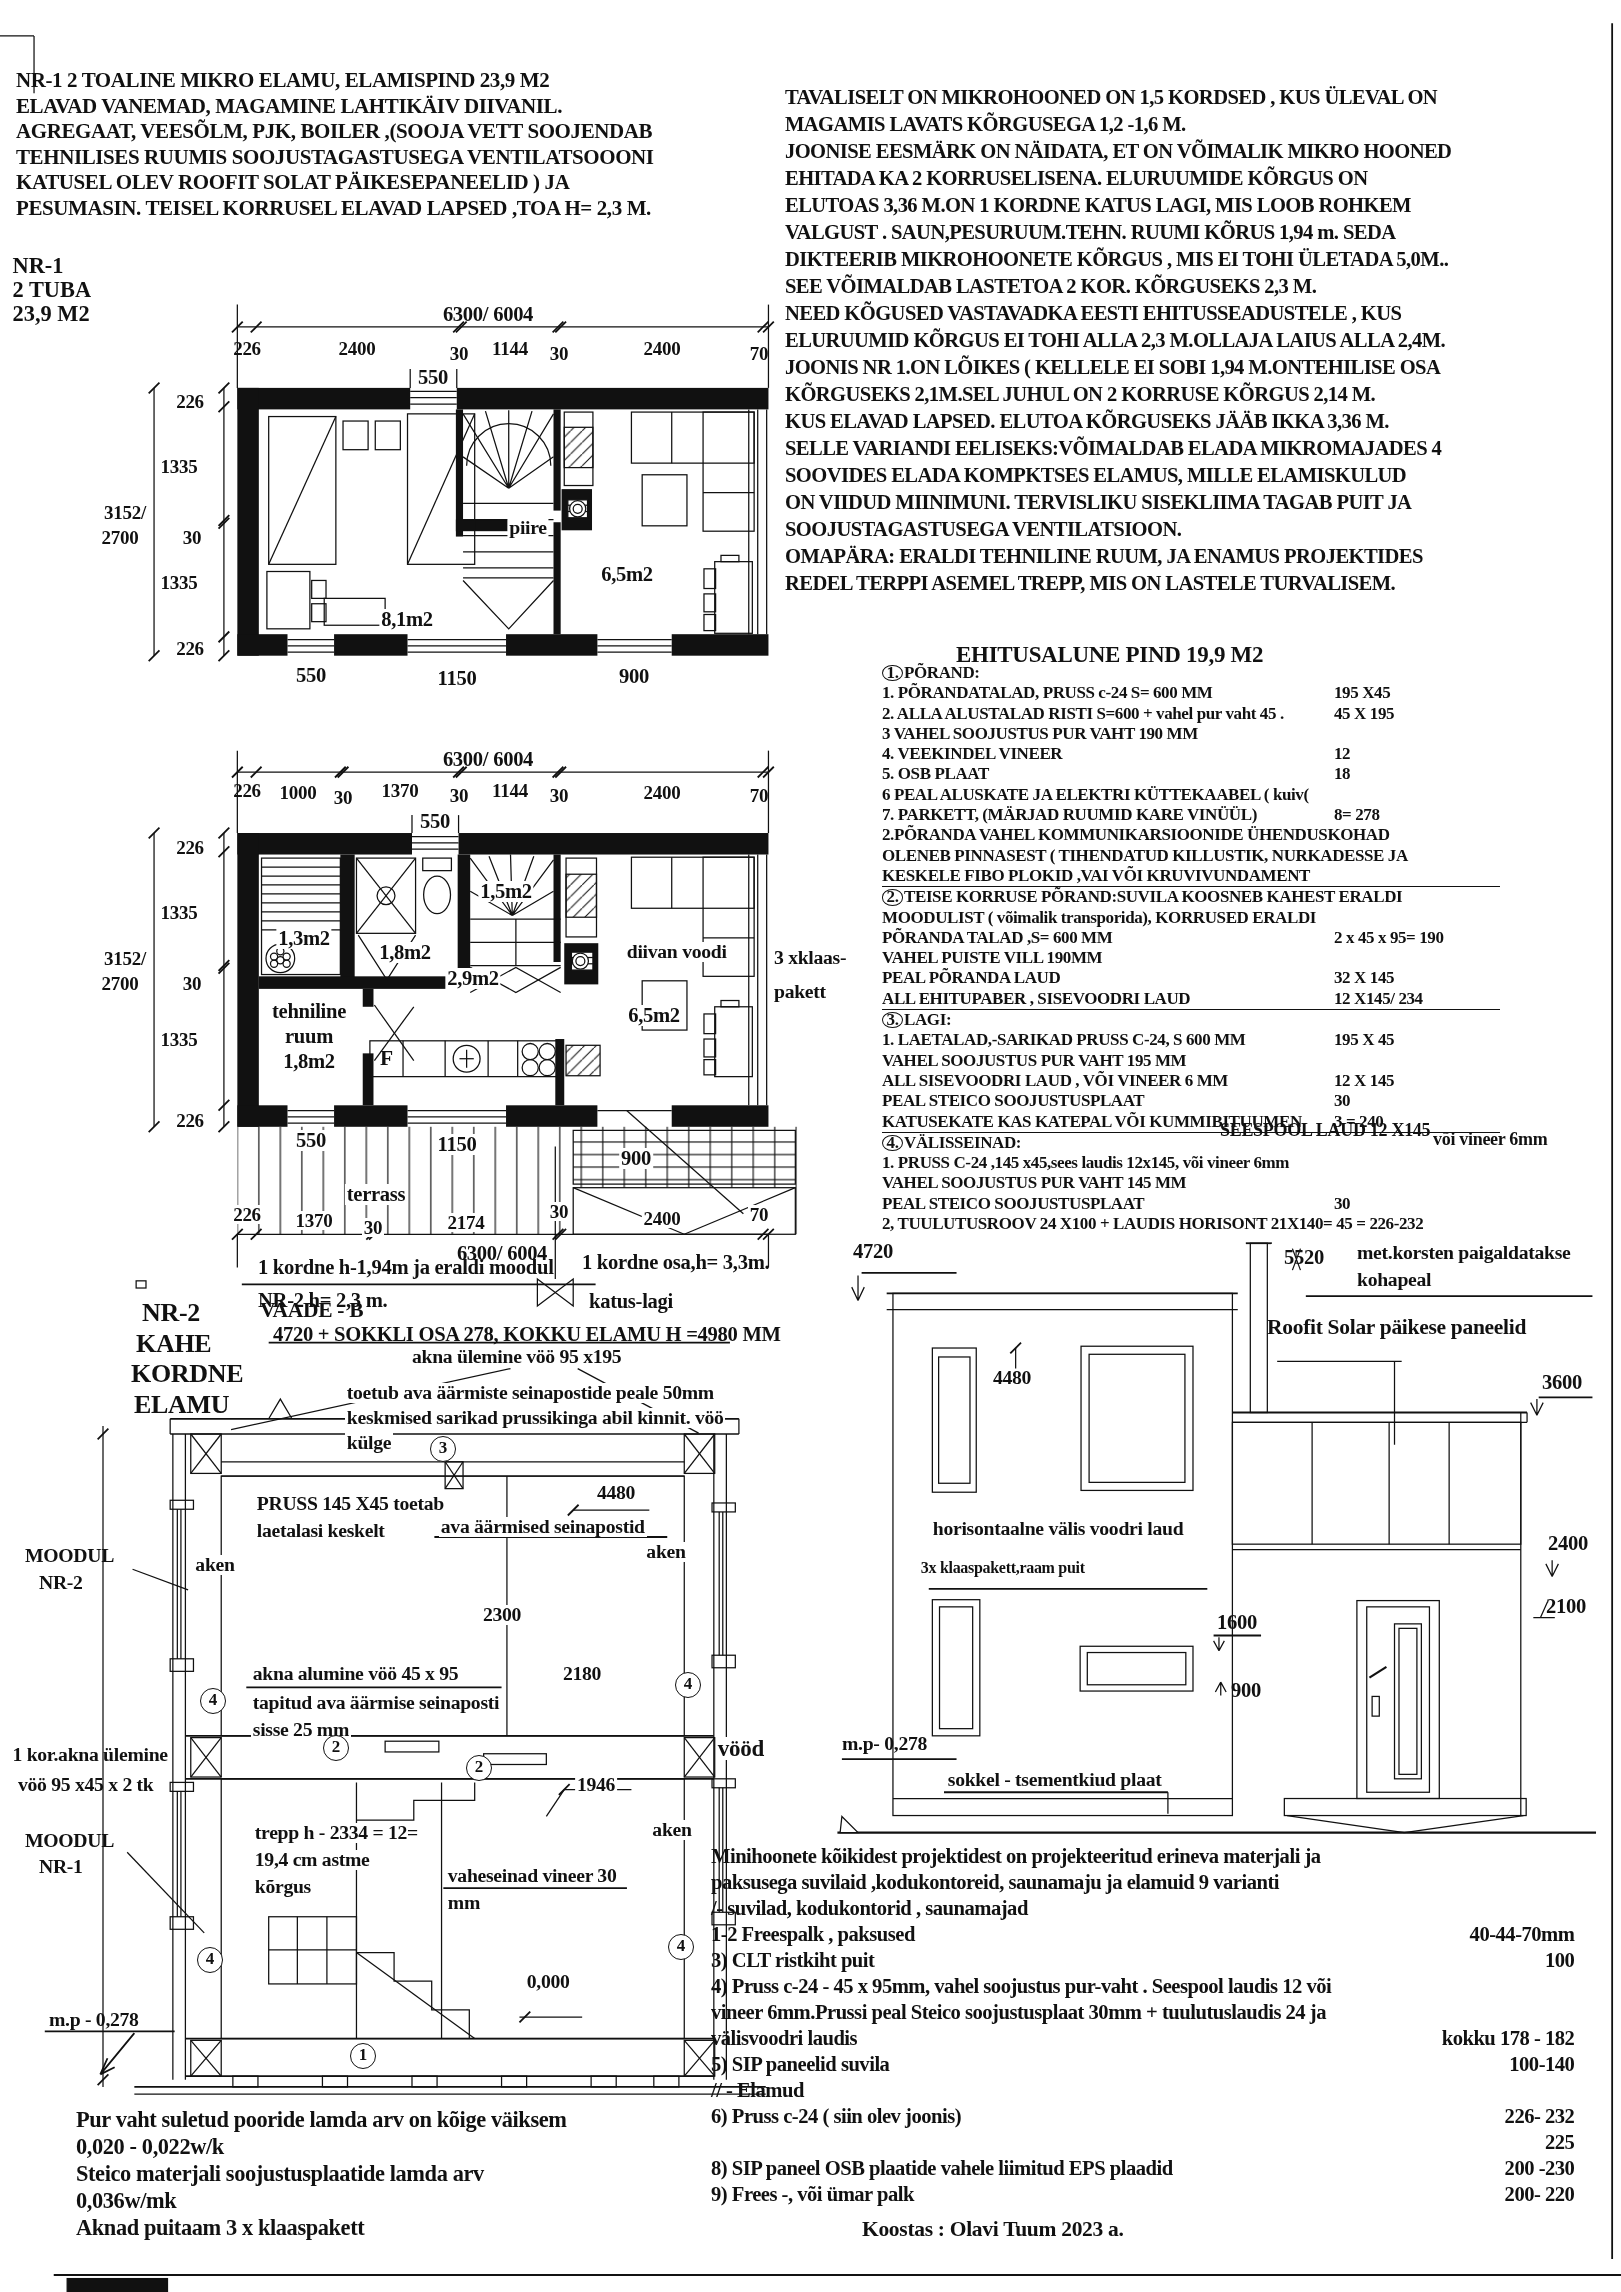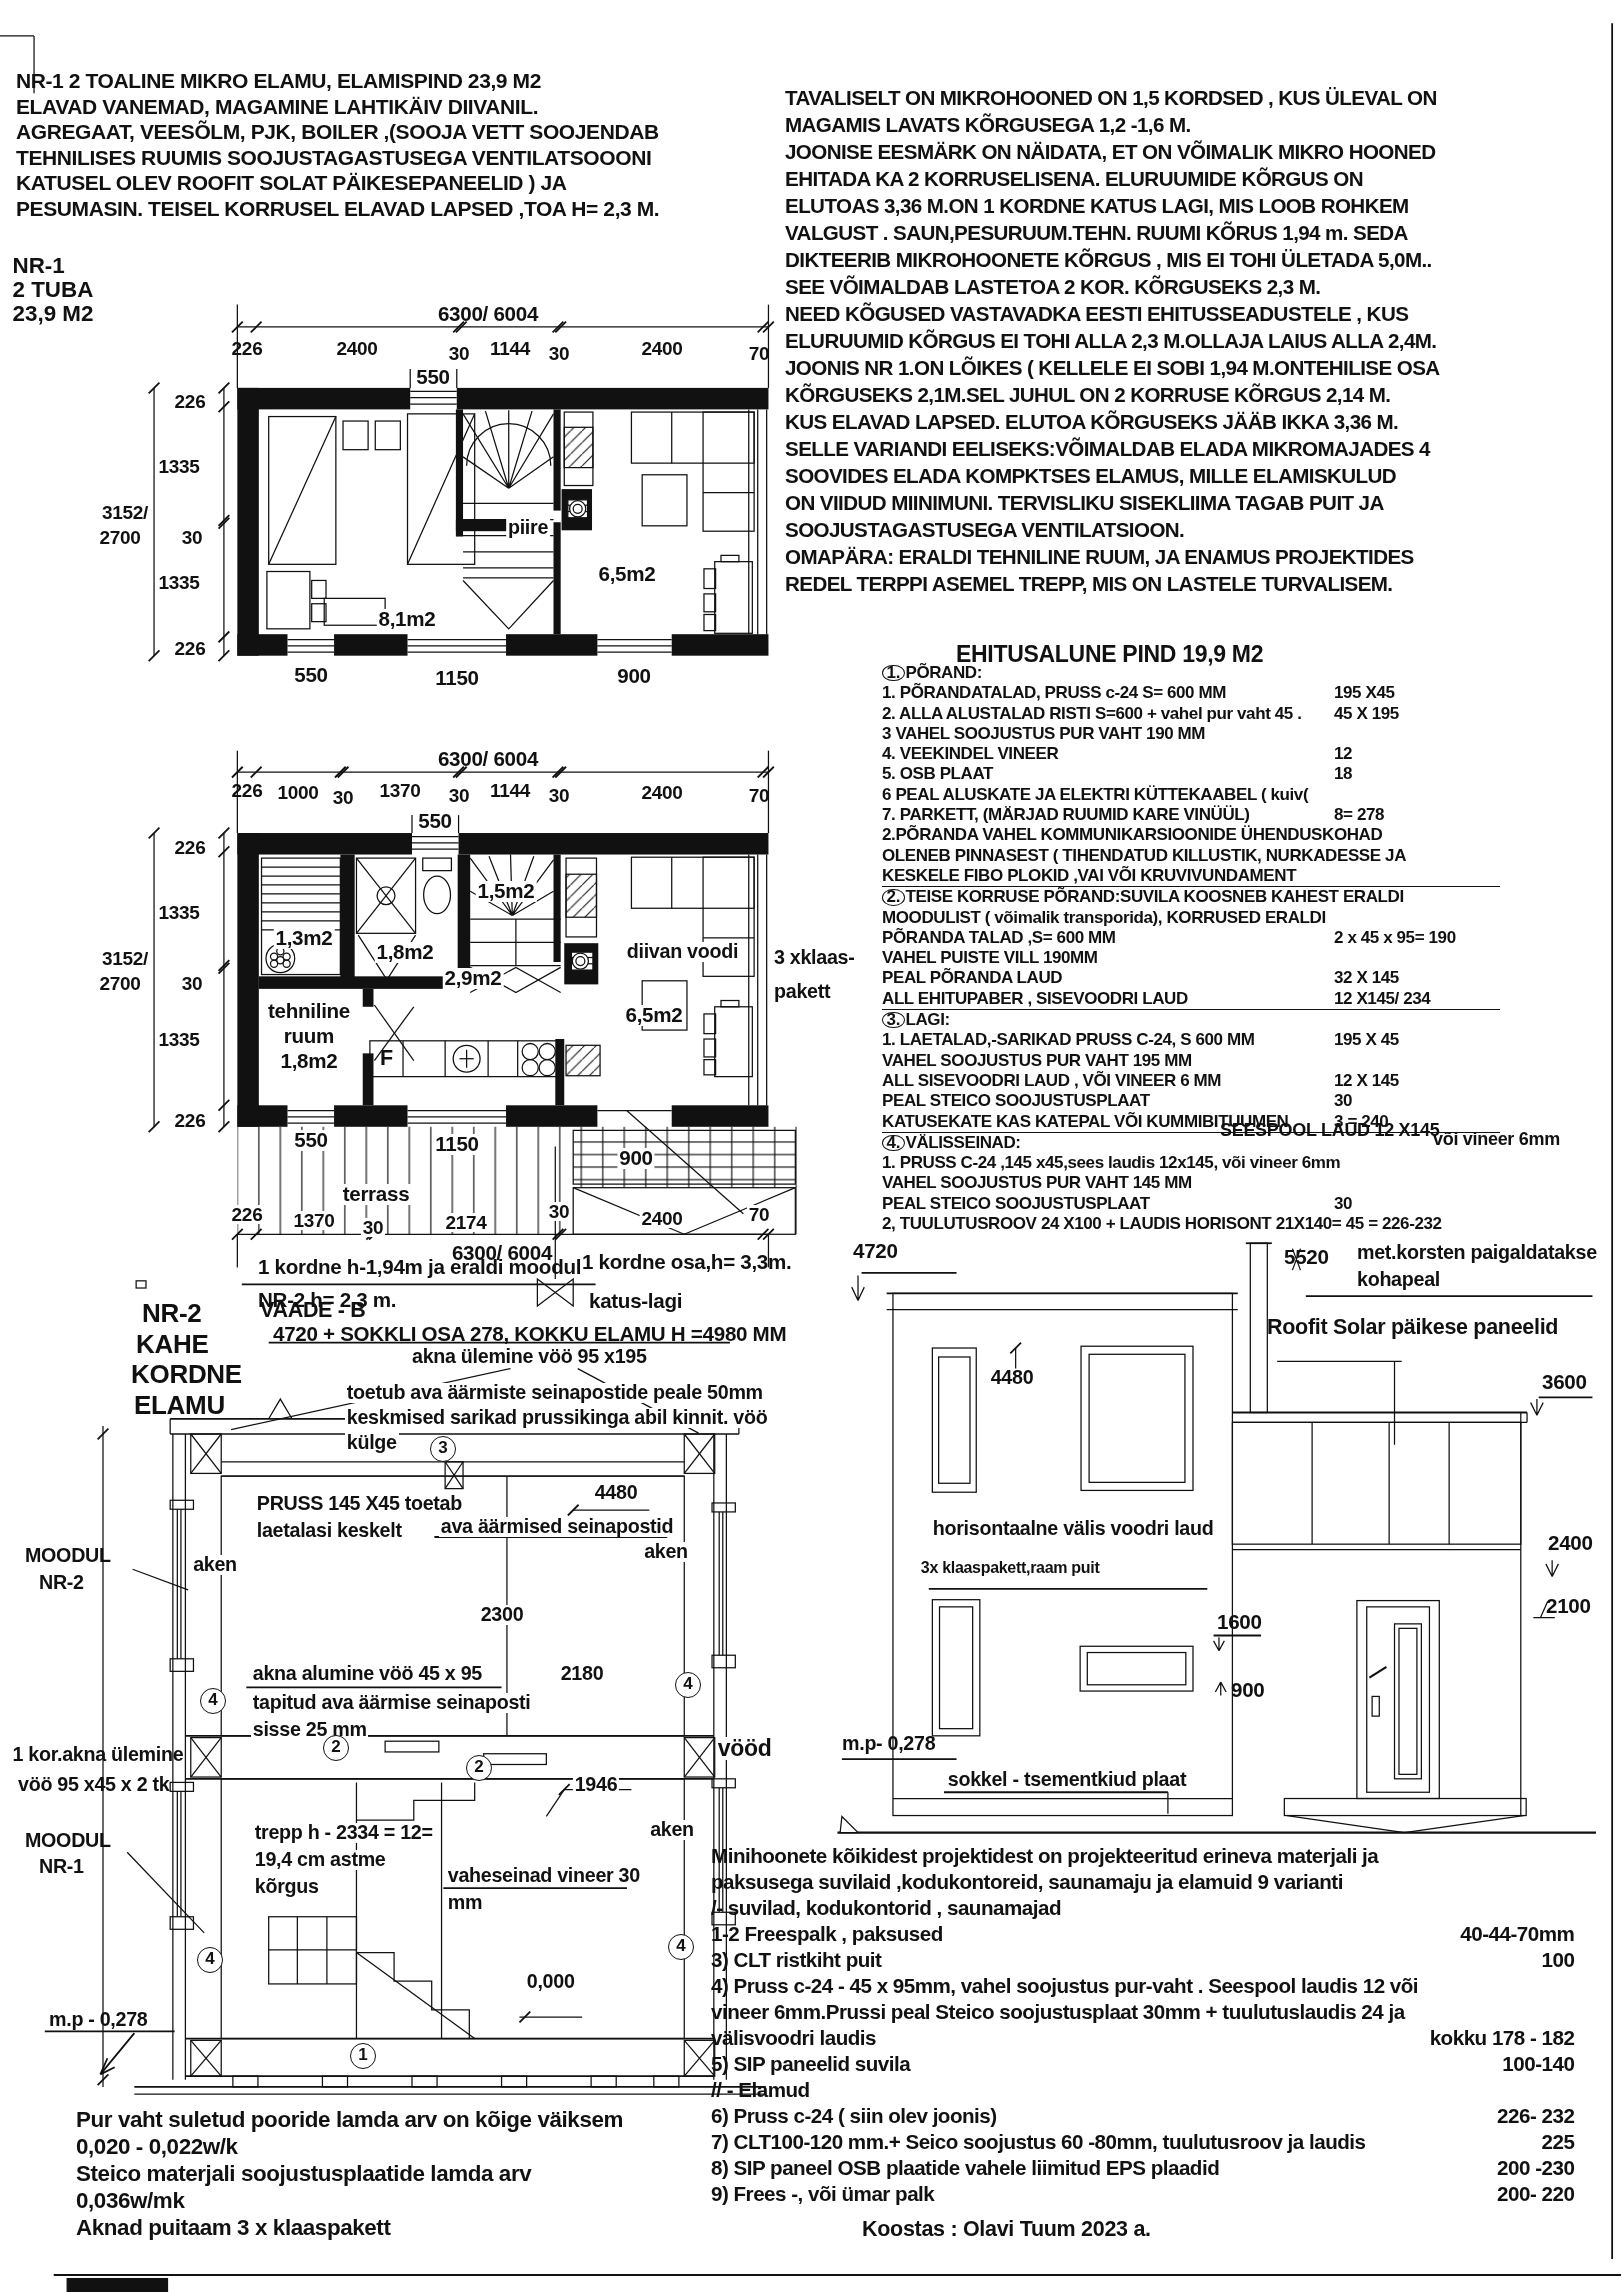--- a/index.html
+++ b/index.html
@@ -1,17 +1,17 @@
 <!DOCTYPE html>
 <html style="font-size:14.3px"><head>
 <meta charset="utf-8">
 <style>
   html,body{margin:0;padding:0;background:#e8e8e8}
   #page{position:relative;width:1622px;height:2293px;background:#ffffff;overflow:hidden;
-        font-family:Liberation Sans, sans-serif;color:#111}
+        font-family:Liberation Serif, serif;color:#111}
   #linework{position:absolute;left:0;top:0;width:1622px;height:2293px}
   .lbl{position:absolute;font-weight:700;white-space:nowrap;letter-spacing:-0.3px;font-size:19px;line-height:1}
   .c{transform:translateX(-50%)}
   .bg{background:#fff;padding:0 1.8px}.f20{font-size:18px}.f22{font-size:19.7px}.f23{font-size:20.6px}.f24{font-size:21.5px}
   .f26{font-size:23px}.f27{font-size:16px}.f29{font-size:26px}
   .tblock{position:absolute;font-weight:700}
   #intro-left{left:16px;top:68px;width:770px;font-size:21px;line-height:25.6px;letter-spacing:-0.4px}
   #intro-right{left:785px;top:84px;width:828px;font-size:20.6px;line-height:27px;letter-spacing:-0.6px}
   #plan-title{left:12.5px;top:254px;font-size:22.4px;line-height:24px}
   #specs{left:882px;top:663px;width:618px;font-size:17px}
@@ -839,21 +839,20 @@
       <span class="vt">// - Elamud</span>
       <span class="vv"></span>
     </div>
 
     <div class="vrow">
       <span class="vt">6) Pruss c-24  ( siin olev joonis)</span>
       <span class="vv">226-  232</span>
     </div>
 
     <div class="vrow">
-      <span class="vt">7) CLT100-120 mm.+ Seico soojustus 60 -80mm, tuulutusroov ja laudis</span>
       <span class="vv">225</span>
     </div>
 
     <div class="vrow">
       <span class="vt">8) SIP paneel OSB plaatide vahele liimitud EPS plaadid</span>
       <span class="vv">200 -230</span>
     </div>
 
     <div class="vrow">
       <span class="vt">9) Frees -, või ümar palk</span>

